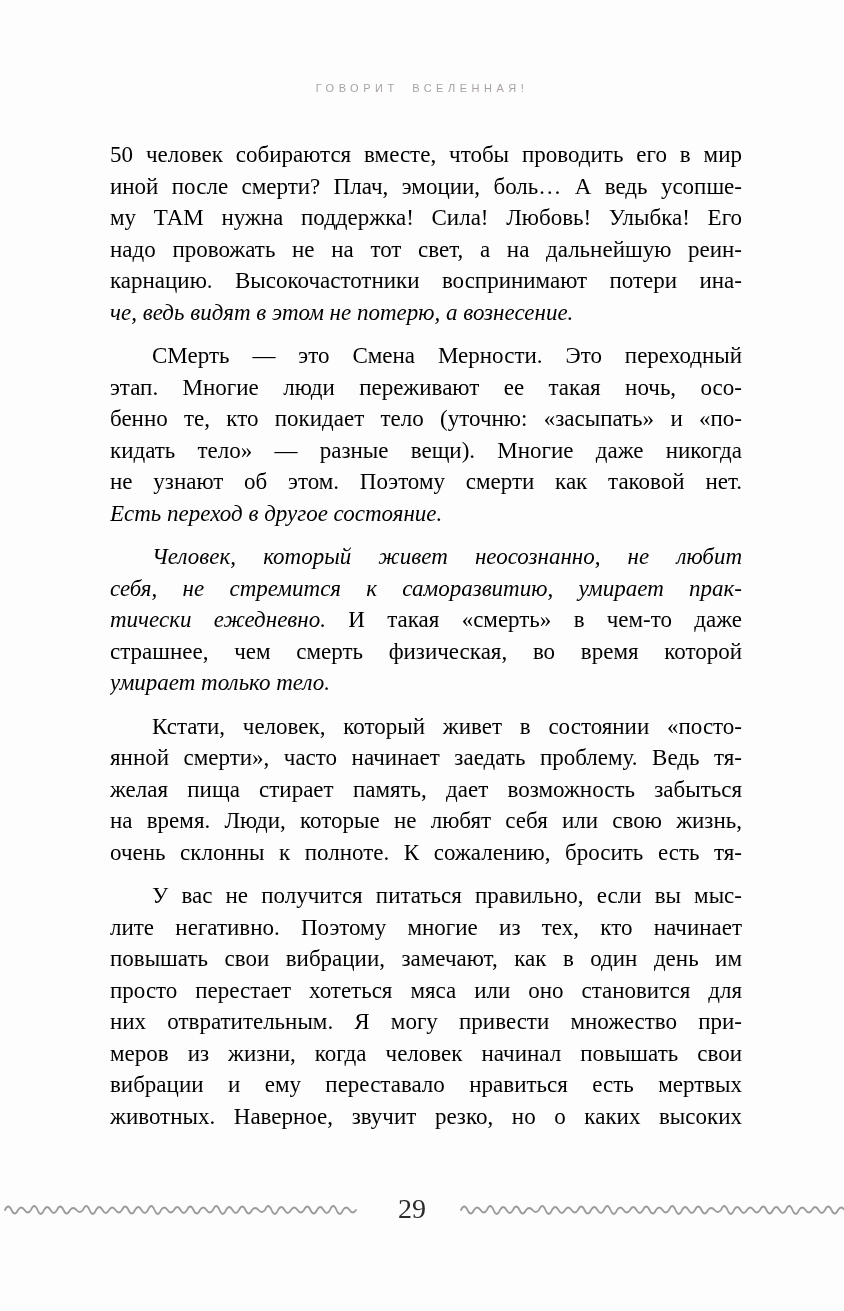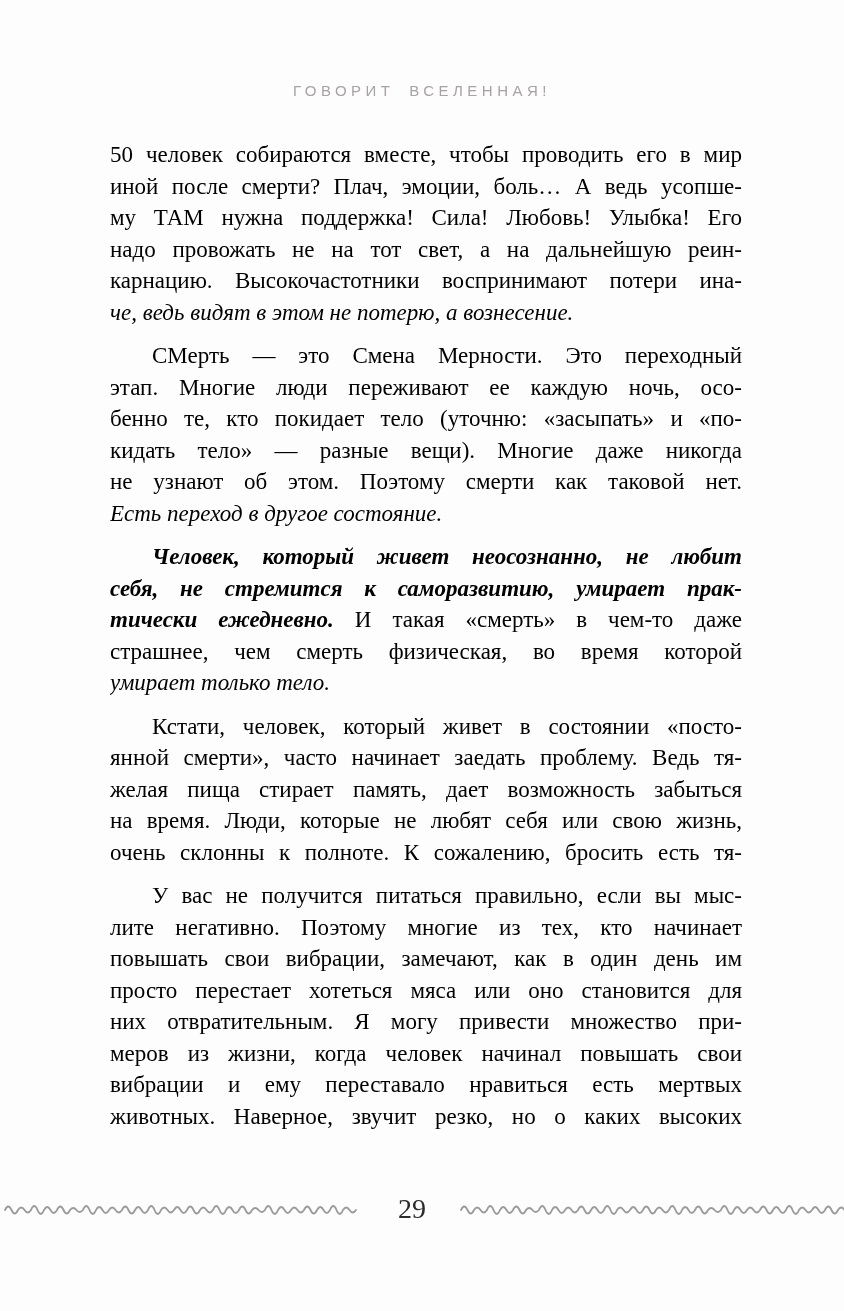--- a/index.html
+++ b/index.html
@@ -9,21 +9,21 @@
     margin:0 auto;
     background:#fdfdfd;
     overflow:hidden;
     font-family:"Liberation Serif", serif;
   }
   .running-header {
     position:absolute;
     top:82px; left:0; width:844px;
     text-align:center;
     font-family:"Liberation Sans", sans-serif;
-    font-size:15px;
+    font-size:11px;
     font-weight:400;
     letter-spacing:4.5px;
     word-spacing:6px;
     color:#a9a2a2;
   }
   .body-text {
     position:absolute;
     left:110px; top:139px;
     width:632px;
     color:#000000;
@@ -33,21 +33,21 @@
   .para { margin:0 0 12px 0; }
   .para:last-child { margin-bottom:0;margin-top:12px; }
   .para.indent .line:first-child { text-indent:42px; }
   .line {
     text-align:justify;
     text-align-last:justify;
     white-space:normal;
     overflow:hidden;
   }
   .line.lastline { text-align-last:left;font-style:italic; }
-  .bi { font-weight:700; font-style:italic; }
+  .bi { font-weight:400; font-style:italic; }
   .footer {
     position:absolute;
     left:0; top:1198px; width:844px; height:40px;
     display:flex;
   }
   .wave { flex:0 0 auto; display:block; }
   .wave path { fill:none; stroke:#9b9b9b; stroke-width:1.8; stroke-linecap:round; }
   .wave-left { margin-left:4px; }
   .wave-right { margin-right:-6px; }
   .page-number {
@@ -70,21 +70,21 @@
       <div class="para">
         <div class="line"><span>50 человек собираются вместе, чтобы проводить его в мир</span></div>
         <div class="line"><span>иной после смерти? Плач, эмоции, боль… А ведь усопше-</span></div>
         <div class="line"><span>му ТАМ нужна поддержка! Сила! Любовь! Улыбка! Его</span></div>
         <div class="line"><span>надо провожать не на тот свет, а на дальнейшую реин-</span></div>
         <div class="line"><span>карнацию. Высокочастотники воспринимают потери ина-</span></div>
         <div class="line lastline"><span>че, ведь видят в этом не потерю, а вознесение.</span></div>
       </div>
       <div class="para indent">
         <div class="line"><span>СМерть — это Смена Мерности. Это переходный</span></div>
-        <div class="line"><span>этап. Многие люди переживают ее каждую ночь, осо-</span></div>
+        <div class="line"><span>этап. Многие люди переживают ее такая ночь, осо-</span></div>
         <div class="line"><span>бенно те, кто покидает тело (уточню: «засыпать» и «по-</span></div>
         <div class="line"><span>кидать тело» — разные вещи). Многие даже никогда</span></div>
         <div class="line"><span>не узнают об этом. Поэтому смерти как таковой нет.</span></div>
         <div class="line lastline"><span>Есть переход в другое состояние.</span></div>
       </div>
       <div class="para indent">
         <div class="line"><span class="bi">Человек, который живет неосознанно, не любит</span></div>
         <div class="line"><span class="bi">себя, не стремится к саморазвитию, умирает прак-</span></div>
         <div class="line"><span class="bi">тически ежедневно.</span><span> И такая «смерть» в чем-то даже</span></div>
         <div class="line"><span>страшнее, чем смерть физическая, во время которой</span></div>

